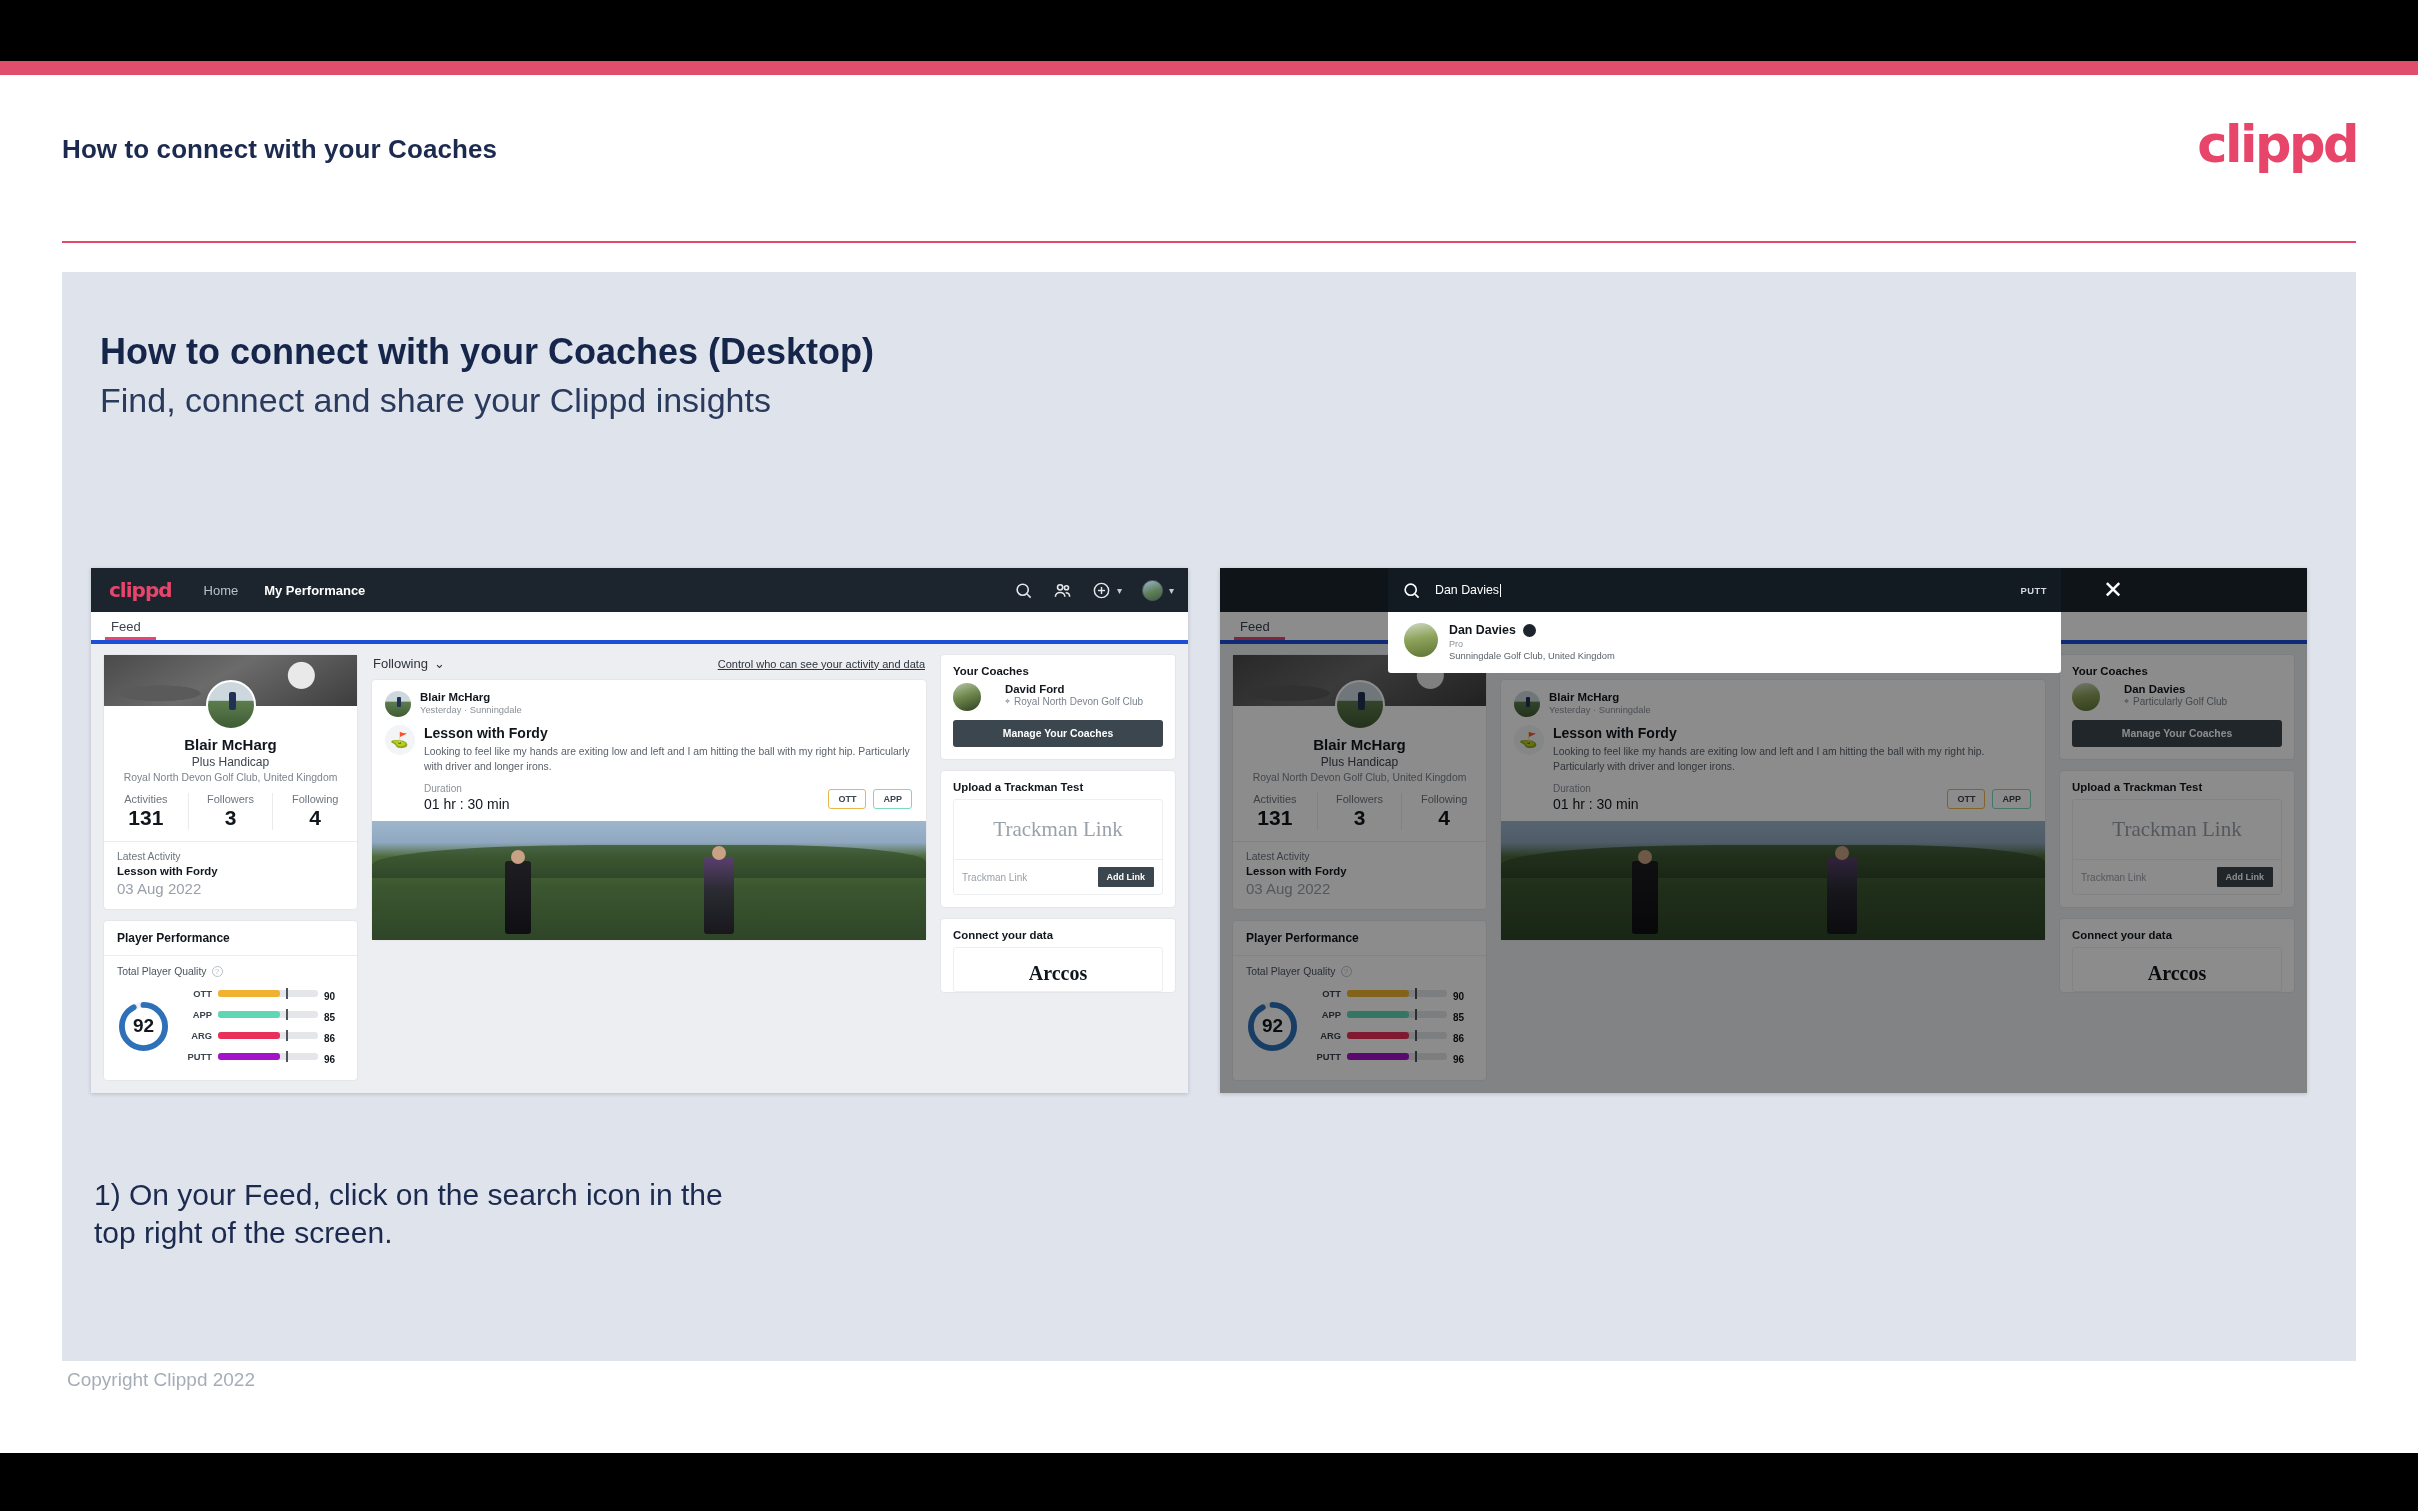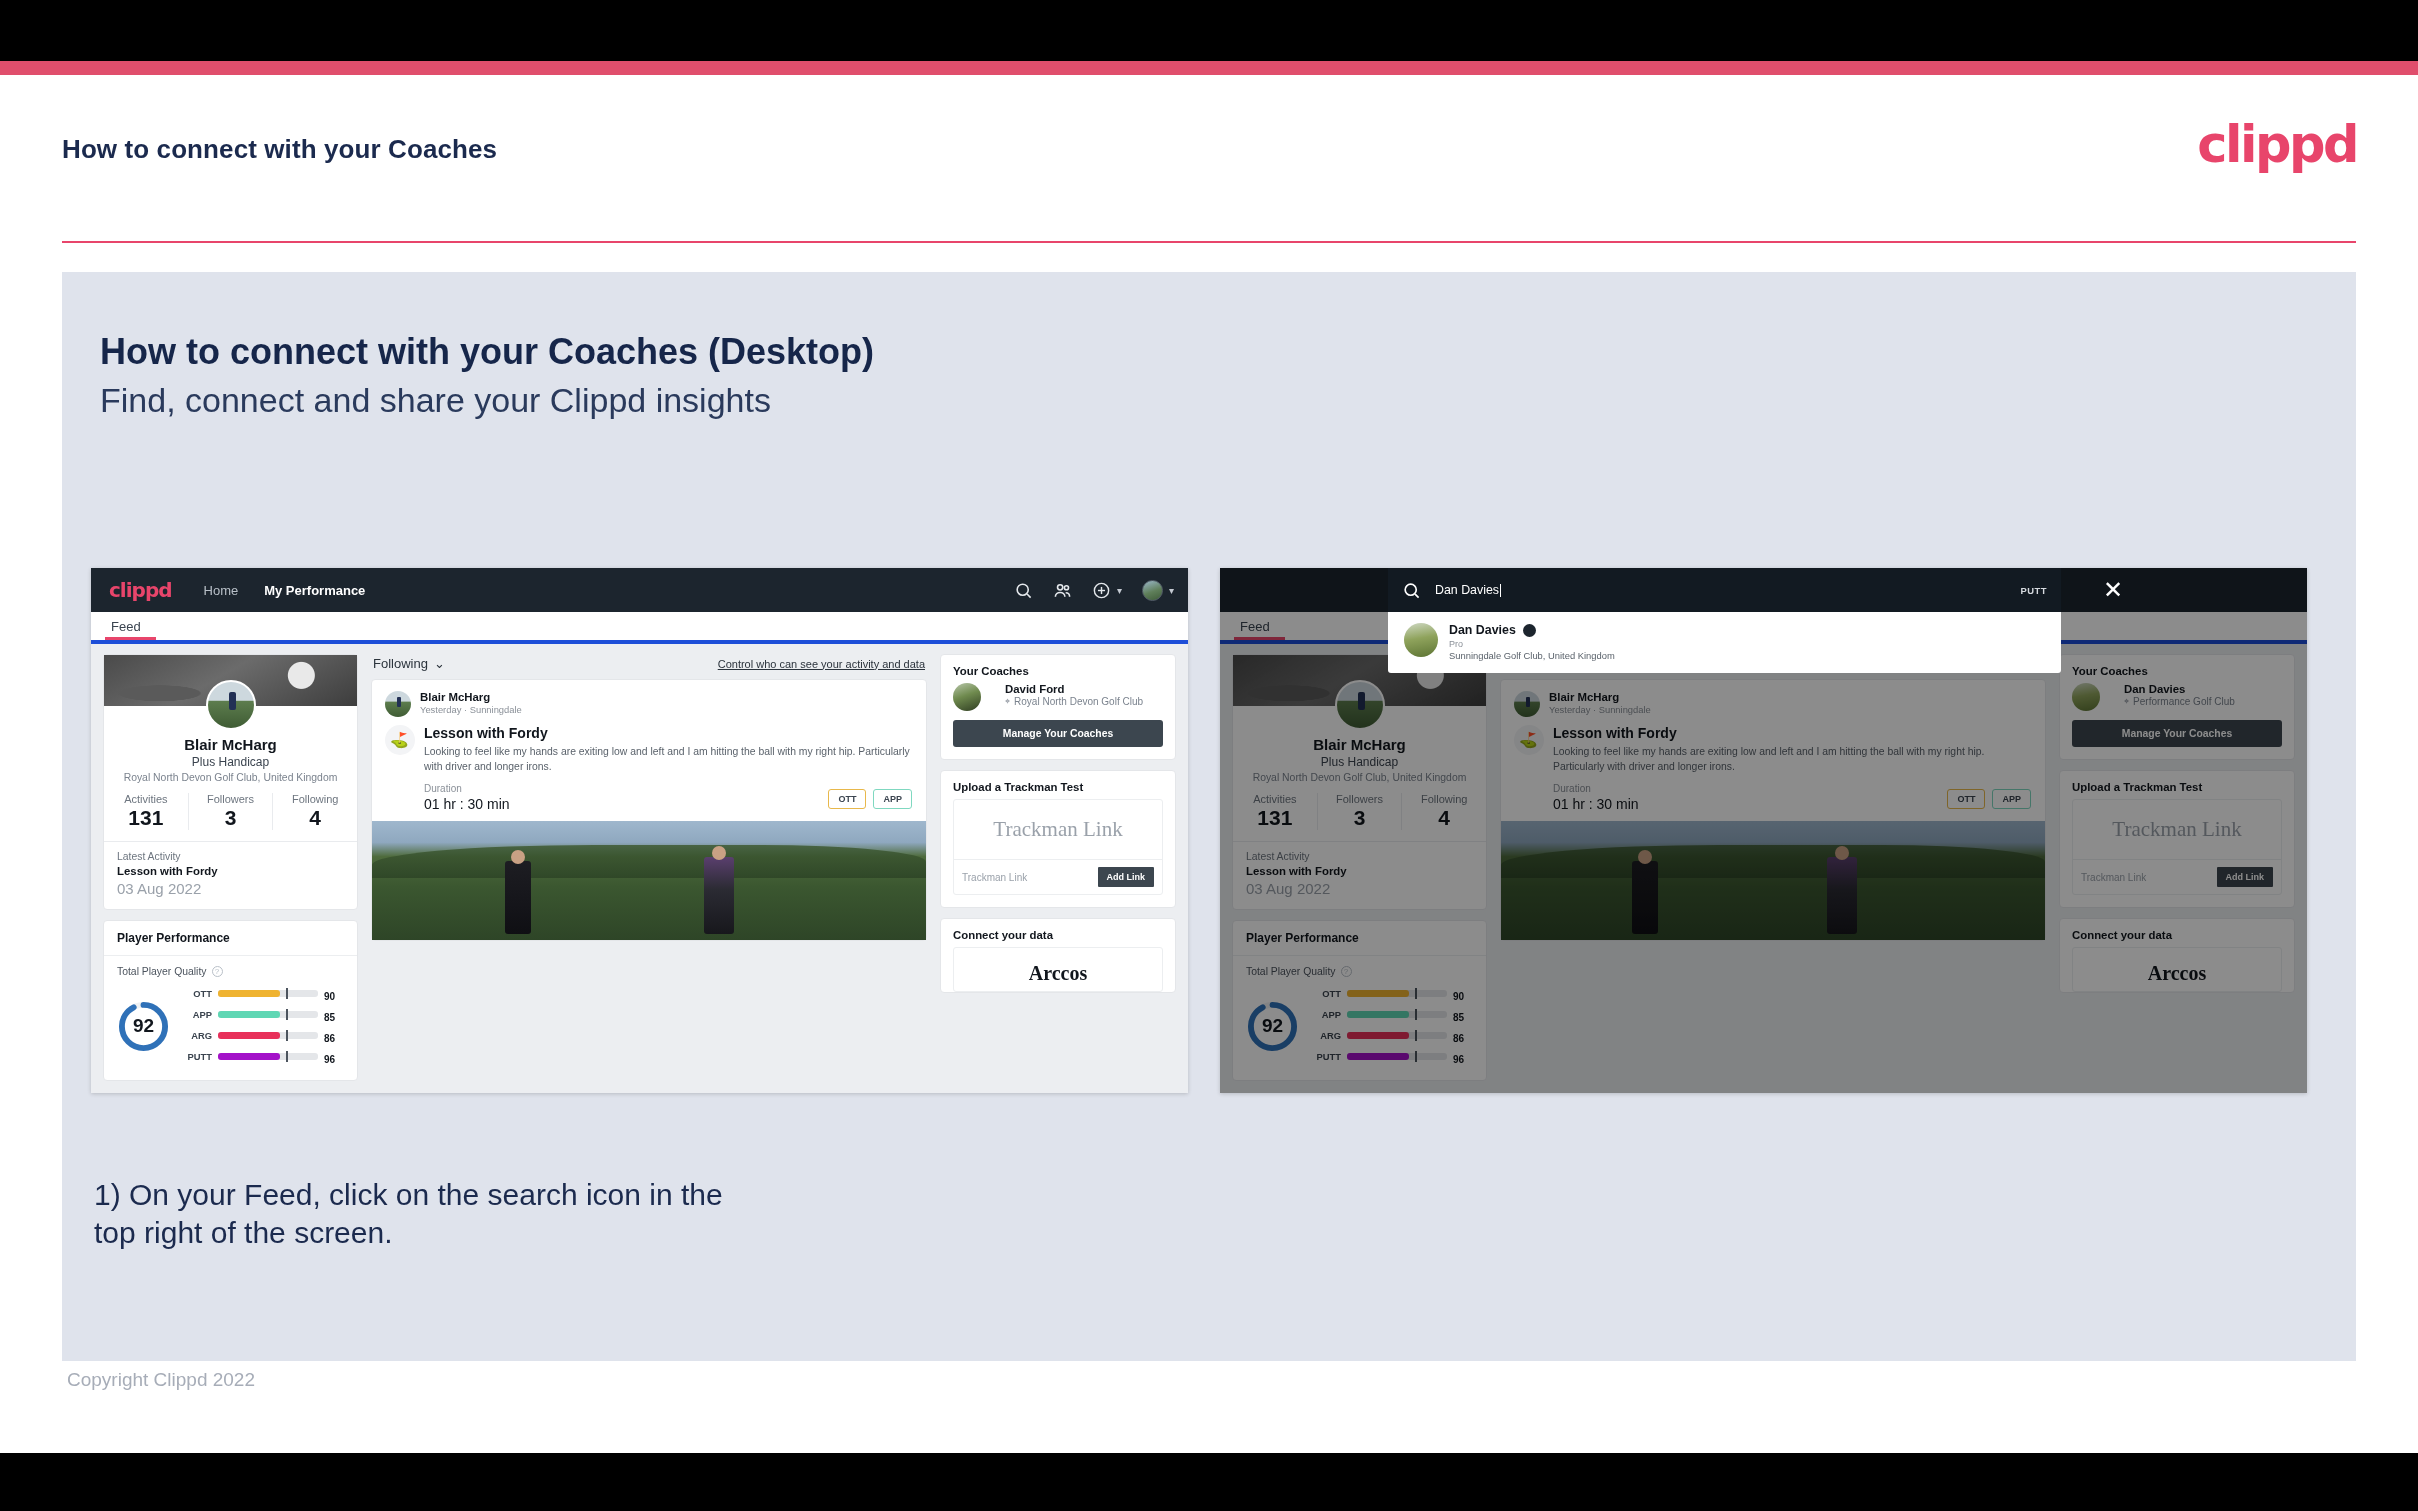--- a/index.html
+++ b/index.html
@@ -587,21 +587,21 @@
 
       <div class="col-right">
         <div class="card">
           <div class="rc-title">Your Coaches</div>
           <div class="coach-row">
             <span class="coach-av dan"></span>
             <span>
               <div class="coach-name">Dan Davies</div>
               <div class="coach-club">
                 <span class="pinico">⌖</span>
-                <span>Performance Golf Club</span>
+                <span>Particularly Golf Club</span>
               </div>
             </span>
           </div>
           <div class="btn-dark">Manage Your Coaches</div>
         </div>
 
         <div class="card">
           <div class="rc-title">Upload a Trackman Test</div>
           <div class="tm-box">
             <div class="tm-logo">Trackman Link</div>

